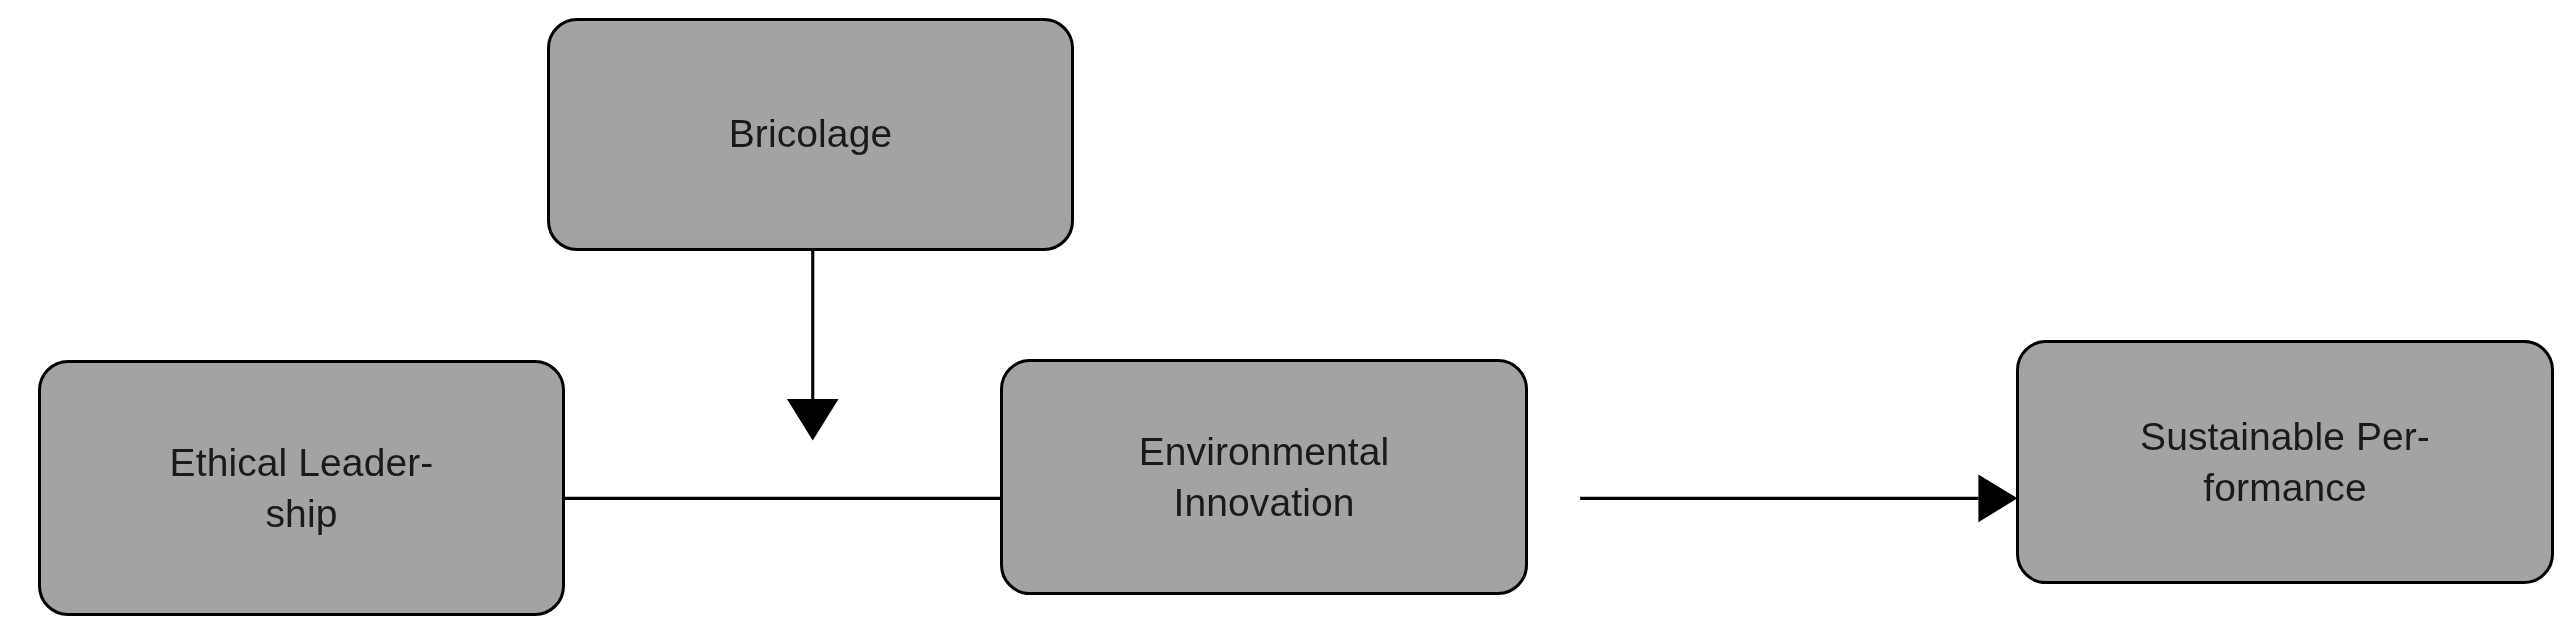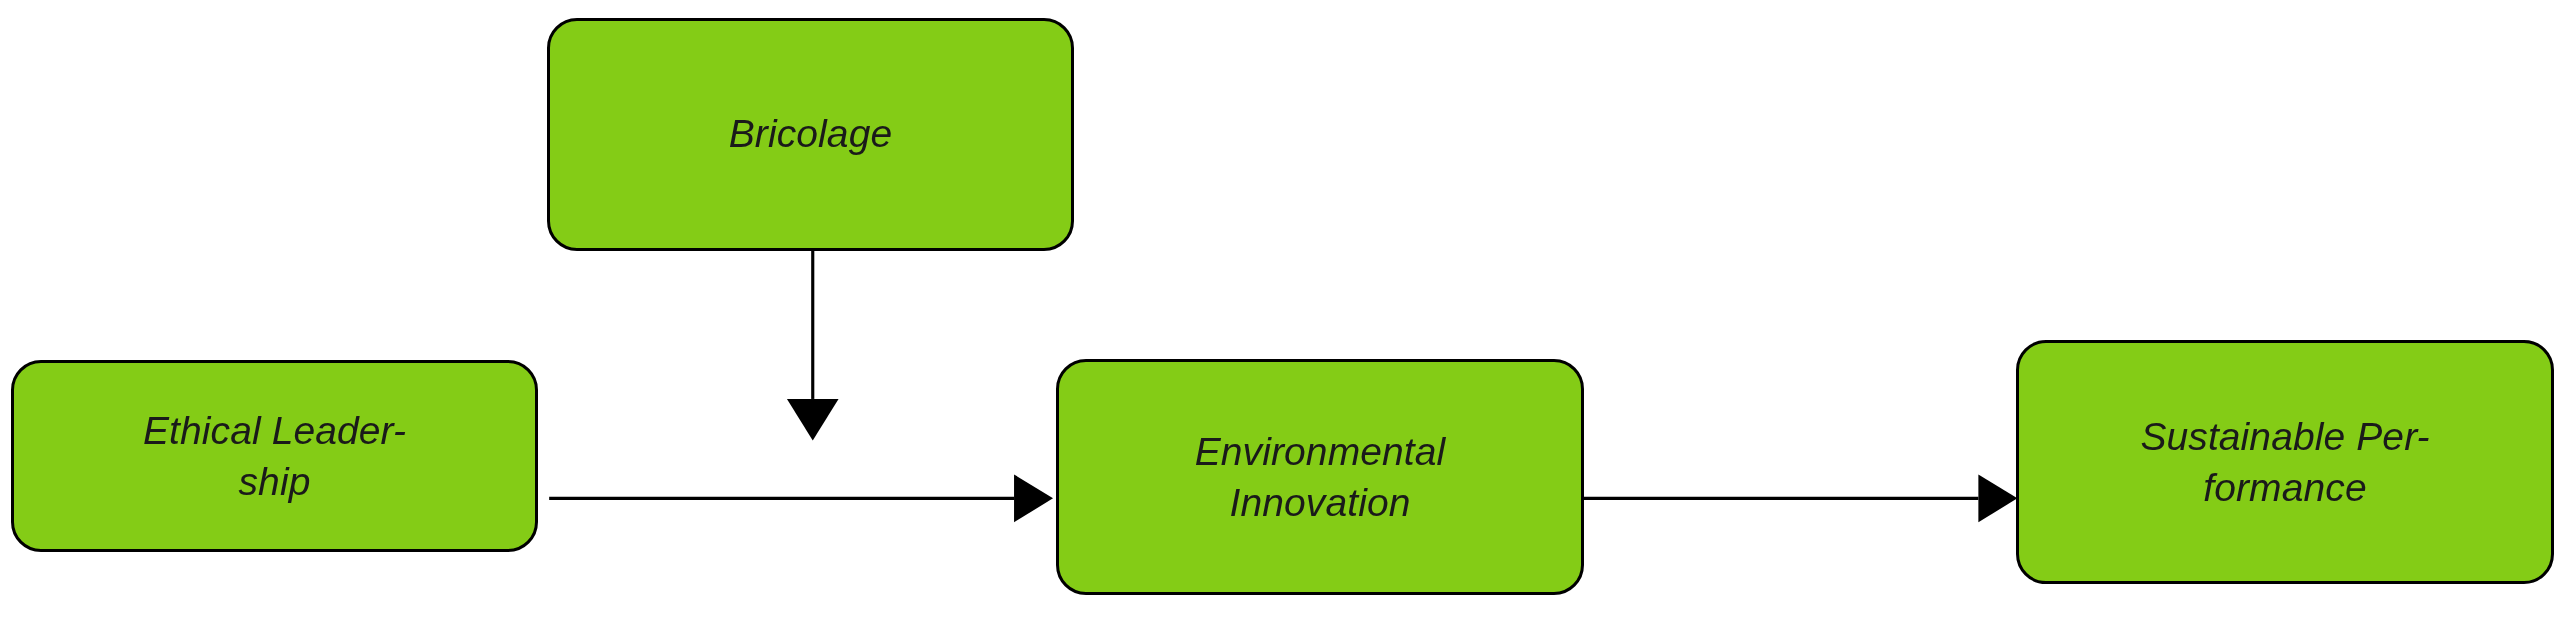--- a/index.html
+++ b/index.html
@@ -13,38 +13,37 @@
     height: 618px;
     background: #ffffff;
     overflow: hidden;
     font-family: "Liberation Sans", sans-serif;
   }
   .node {
     position: absolute;
     box-sizing: border-box;
     border: 3.1px solid #000000;
     border-radius: 30px;
-    background: #84cc16;
+    background: #a3a3a3;
     display: flex;
     align-items: center;
     justify-content: center;
     text-align: center;
-    font-style: italic;
   }
   .node-label {
     font-size: 39px;
     line-height: 1.32;
     color: #1a1a1a;
     font-weight: 400;
     white-space: pre-line;
     letter-spacing: 0.1px;
   }
   #node-bricolage      { left: 547px;  top: 17.6px;  width: 527px; height: 233px; }
-  #node-ethical        { left: 11px;   top: 360px; width: 527px; height: 192px; }
-  #node-environmental  { left: 1056px; top: 359px; width: 528px; height: 236px; }
+  #node-ethical        { left: 38px;   top: 360px; width: 527px; height: 256px; }
+  #node-environmental  { left: 1000px; top: 359px; width: 528px; height: 236px; }
   #node-sustainable    { left: 2016px; top: 340px; width: 538px; height: 244px; }
 
   .edge-layer {
     position: absolute;
     left: 0;
     top: 0;
     width: 2576px;
     height: 618px;
     pointer-events: none;
   }

